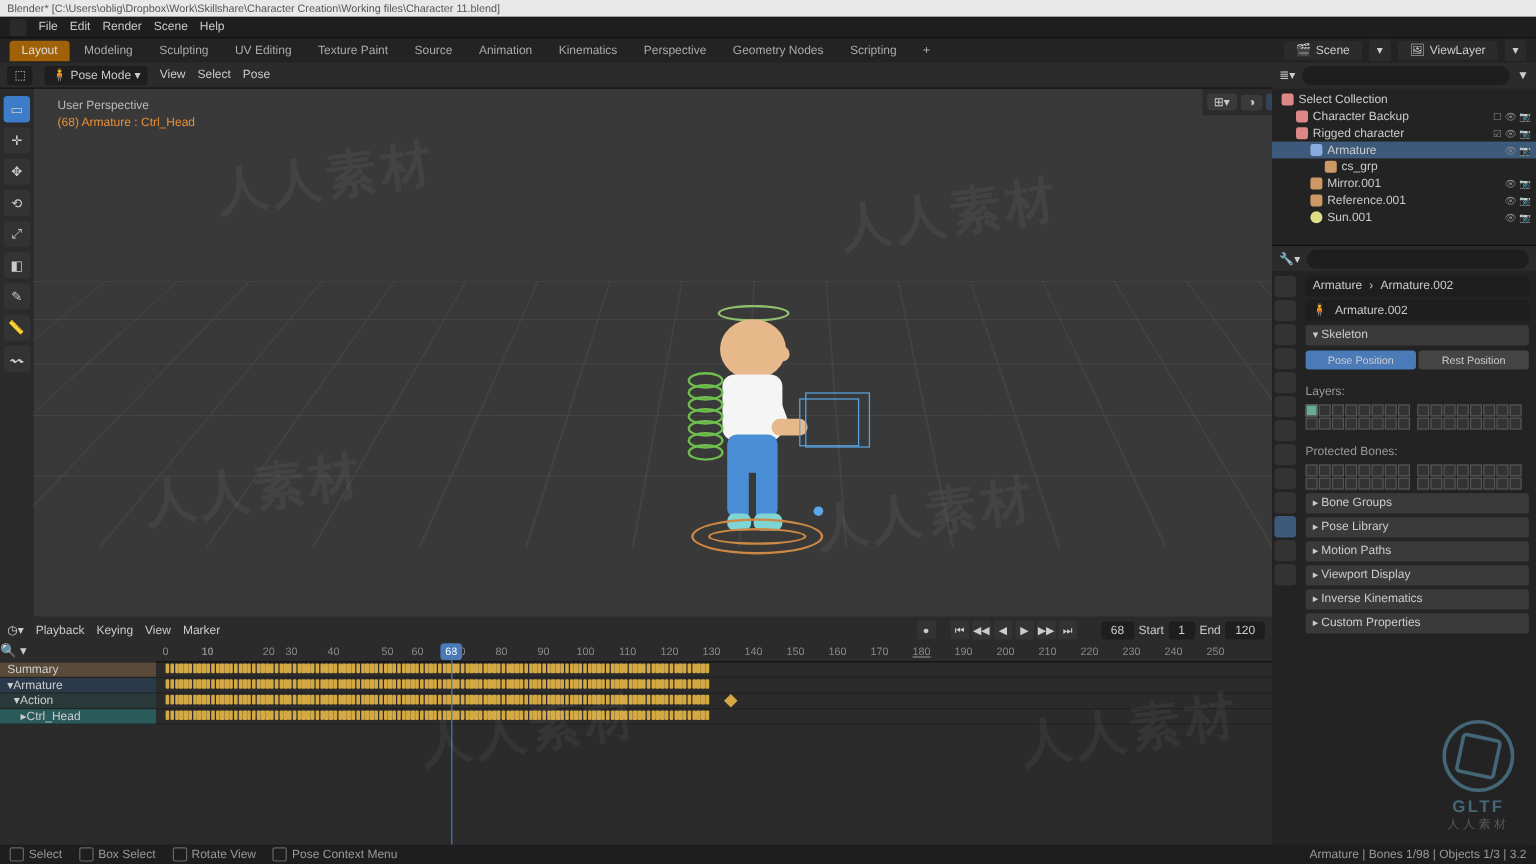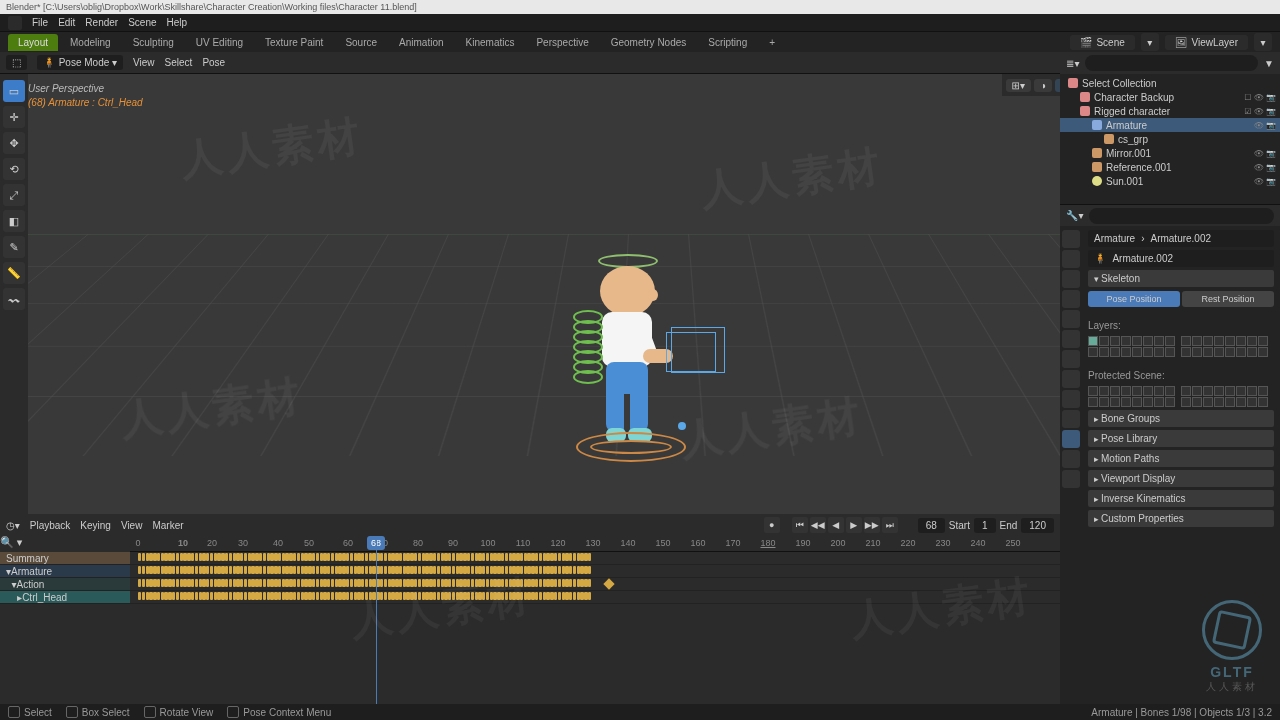--- a/index.html
+++ b/index.html
@@ -2,32 +2,32 @@
 <html><head>
 <meta charset="utf-8">
 <style>
 * { margin:0; padding:0; box-sizing:border-box; font-family:Arial,sans-serif; }
 body { background:#1e1e1e; color:#ccc; font-size:11px; width:1280px; height:720px; overflow:hidden; position:relative; }
 .title-bar { height:14px; background:#e8e8e8; color:#555; font-size:9px; padding:1px 6px; display:flex; align-items:center; }
 .menu-bar { height:18px; background:#1e1e1e; display:flex; align-items:center; gap:10px; padding:0 8px; font-size:10px; border-bottom:1px solid #111; }
 .menu-bar .logo { width:14px; height:14px; background:#2b2b2b; border-radius:2px; }
 .tabs-row { height:20px; background:#232323; display:flex; align-items:center; padding:0 8px; font-size:10px; gap:2px; }
 .tab { padding:3px 10px; color:#aaa; cursor:pointer; }
-.tab.active { background:#4d7c0f; border-radius:3px 3px 0 0; color:#ddd; }
+.tab.active { background:#a16207; border-radius:3px 3px 0 0; color:#ddd; }
 .tabs-right { margin-left:auto; display:flex; align-items:center; gap:6px; }
 .pill { background:#2b2b2b; padding:2px 10px; border-radius:3px; font-size:10px; display:flex; align-items:center; gap:4px; }
 .icon-btn { width:18px; height:18px; background:#2b2b2b; border-radius:3px; display:flex; align-items:center; justify-content:center; font-size:10px; }
 .sub-header { height:22px; background:#2b2b2b; display:flex; align-items:center; padding:0 6px; font-size:10px; gap:10px; border-bottom:1px solid #111; }
 .sub-header select, .sub-header .sel { background:#1e1e1e; color:#ccc; border:none; font-size:10px; padding:2px 6px; border-radius:3px; }
 .main-area { display:flex; height:460px; }
 .toolbar-left { width:28px; background:#2b2b2b; display:flex; flex-direction:column; align-items:center; padding-top:6px; gap:4px; }
 .toolbar-left .tool { width:22px; height:22px; background:#333; border-radius:3px; display:flex; align-items:center; justify-content:center; }
 .toolbar-left .tool.active { background:#3d7cc9; }
 .viewport { flex:1; background:#393939; position:relative; overflow:hidden; }
-.perspective-label { position:absolute; top:8px; left:0; font-size:10px; color:#bbb; line-height:14px;font-style:italic; }
+.perspective-label { position:absolute; top:8px; left:20px; font-size:10px; color:#bbb; line-height:14px; }
 .perspective-label .obj { color:#e69138; }
 .grid-floor { position:absolute; left:0; right:0; top:160px; bottom:0;
   background:
    linear-gradient(to right, rgba(120,40,40,0.6) 1px, transparent 1px) 50% 50% / 100% 100%,
    linear-gradient(to bottom, rgba(40,120,40,0.6) 1px, transparent 1px) 50% 50% / 100% 100%;
   transform:perspective(800px) rotateX(60deg); transform-origin:top center; }
 .grid-floor::before { content:""; position:absolute; inset:0; background-image:
   linear-gradient(rgba(80,80,80,0.5) 1px, transparent 1px),
   linear-gradient(90deg, rgba(80,80,80,0.5) 1px, transparent 1px);
   background-size:60px 60px; }
@@ -402,21 +402,21 @@
             <div></div>
             <div></div>
             <div></div>
             <div></div>
             <div></div>
             <div></div>
             <div></div>
             <div></div>
           </div>
       </div>
-      <div class="np-label">Protected Scene:</div>
+      <div class="np-label">Protected Bones:</div>
       <div class="layers-grid">
         <div class="layer-block">
             <div></div>
             <div></div>
             <div></div>
             <div></div>
             <div></div>
             <div></div>
             <div></div>
             <div></div>
@@ -487,25 +487,25 @@
     <div class="tl-tracks-labels">
       <div class="tl-ruler" style="border:none">🔍 ▾</div>
       <div class="track-label summary">Summary</div>
       <div class="track-label arm">▾ <span>Armature</span></div>
       <div class="track-label action">&nbsp;&nbsp;▾ <span>Action</span></div>
       <div class="track-label bone">&nbsp;&nbsp;&nbsp;&nbsp;▸ <span>Ctrl_Head</span></div>
     </div>
     <div class="tl-tracks">
       <div class="tl-ruler" id="ruler">
           <span class="tick" style="left: 8px;">0</span>
-          <span class="tick" style="left: 53px; font-weight: bold;">10</span>
-          <span class="tick" style="left: 82px;">20</span>
+          <span class="tick" style="left: 43px; font-weight: bold;">10</span>
+          <span class="tick" style="left: 94px;">20</span>
           <span class="tick" style="left: 113px;">30</span>
           <span class="tick" style="left: 148px;">40</span>
-          <span class="tick" style="left: 179px;">50</span>
+          <span class="tick" style="left: 193px;">50</span>
           <span class="tick" style="left: 218px;">60</span>
           <span class="tick" style="left: 253px;">70</span>
           <span class="tick" style="left: 288px;">80</span>
           <span class="tick" style="left: 323px;">90</span>
           <span class="tick" style="left: 358px;">100</span>
           <span class="tick" style="left: 393px;">110</span>
           <span class="tick" style="left: 428px;">120</span>
           <span class="tick" style="left: 463px;">130</span>
           <span class="tick" style="left: 498px;">140</span>
           <span class="tick" style="left: 533px;">150</span>

